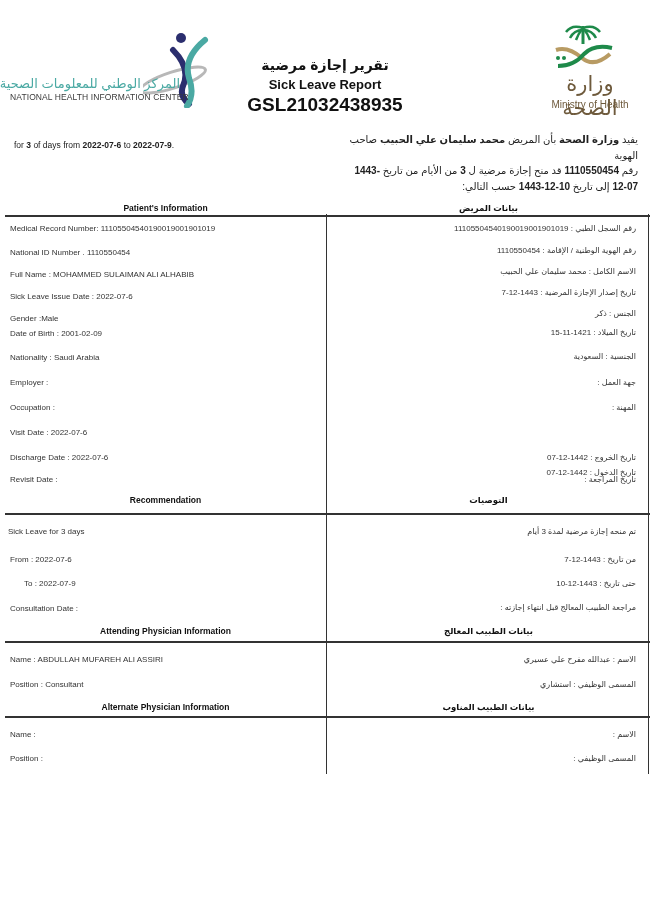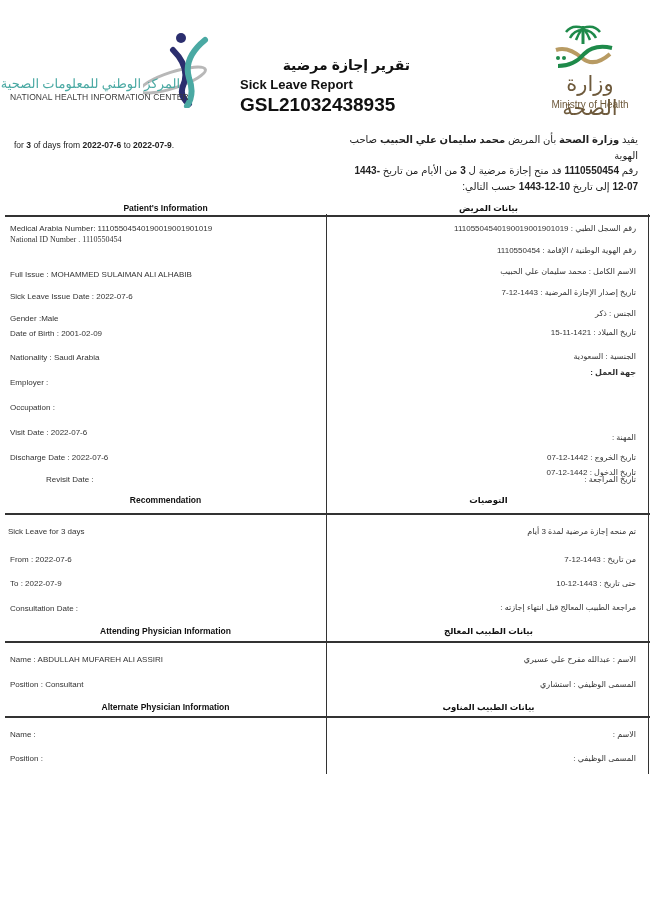--- a/index.html
+++ b/index.html
@@ -3,25 +3,25 @@
 <meta charset="utf-8">
 <style>
   * { box-sizing: border-box; margin: 0; padding: 0; }
   html, body { width: 650px; height: 920px; background: #ffffff; overflow: hidden; }
   body { font-family: "Liberation Sans", "DejaVu Sans", sans-serif; color: #222; position: relative; }
 
   .abs { position: absolute; }
 
   
   .nhic-logo { left: 8px; top: 28px; width: 200px; height: 80px; }
-  .nhic-ar { position: absolute; left: 0; top: 48px; width: 172px; font-size: 13px; color: #4aa9a3; direction: rtl; white-space: nowrap; font-family: Liberation Serif, serif; }
+  .nhic-ar { position: absolute; left: 0; top: 48px; width: 172px; font-size: 13px; color: #4aa9a3; direction: rtl; white-space: nowrap; }
   .nhic-en { position: absolute; left: 2px; top: 64px; font-size: 8.5px; color: #3a3a3a; letter-spacing: 0.1px; white-space: nowrap; }
   .nhic-mark { position: absolute; left: 135px; top: 0; width: 70px; height: 80px; }
 
-  .title-block { left: 240px; top: 55px; width: 170px; }
+  .title-block { left: 240px; top: 55px; width: 170px; text-align: center; }
   .title-ar { font-size: 14px; font-weight: bold; color: #111; direction: rtl; line-height: 20px; }
   .title-en { font-size: 13px; font-weight: bold; color: #111; line-height: 20px; }
   .title-id { font-size: 19px; font-weight: bold; color: #111; line-height: 20px; }
 
   .moh-logo { left: 540px; top: 22px; width: 110px; height: 90px; }
   .moh-mark { position: absolute; left: 8px; top: 0; width: 70px; height: 50px; }
   .moh-ar { position: absolute; left: 0; top: 50px; width: 100px; text-align: center; font-size: 21px; color: #6e5a3c; direction: rtl; }
   .moh-en { position: absolute; left: 0; top: 77px; width: 100px; text-align: center; font-size: 10px; color: #6e5a3c; }
 
   
@@ -85,56 +85,56 @@
 </div>
 
 <div class="vline" style="top:214px; height:560px;"></div>
 <div class="rborder" style="top:214px; height:560px;"></div>
 
 <div class="sec-title en" style="top:203px;">Patient's Information</div>
 <div class="sec-title ar" style="top:203px;">بيانات المريض</div>
 <div class="hline" style="top:215px;"></div>
 
 <div>
-  <div class="row-en" style="top:224px;">Medical Arabia Number: 11105504540190019001901019</div>
-  <div class="row-en" style="top:235px;font-family:Liberation Serif, serif;">National ID Number . 1110550454</div>
-  <div class="row-en" style="top:270px;">Full Issue : MOHAMMED SULAIMAN ALI ALHABIB</div>
+  <div class="row-en" style="top:224px;">Medical Record Number: 11105504540190019001901019</div>
+  <div class="row-en" style="top:248px;">National ID Number . 1110550454</div>
+  <div class="row-en" style="top:270px;">Full Name : MOHAMMED SULAIMAN ALI ALHABIB</div>
   <div class="row-en" style="top:292px;">Sick Leave Issue Date : 2022-07-6</div>
   <div class="row-en" style="top:314px;">Gender :Male</div>
   <div class="row-en" style="top:329px;">Date of Birth : 2001-02-09</div>
   <div class="row-en" style="top:353px;">Nationality : Saudi Arabia</div>
   <div class="row-en" style="top:378px;">Employer :</div>
   <div class="row-en" style="top:403px;">Occupation :</div>
   <div class="row-en" style="top:428px;">Visit Date : 2022-07-6</div>
   <div class="row-en" style="top:453px;">Discharge Date : 2022-07-6</div>
-  <div class="row-en" style="top:475px;margin-left:36px;">Revisit Date :</div>
+  <div class="row-en" style="top:475px;">Revisit Date :</div>
 </div>
 
 <div>
   <div class="row-ar" style="top:224px;">رقم السجل الطبي : 11105504540190019001901019</div>
   <div class="row-ar" style="top:246px;">رقم الهوية الوطنية / الإقامة : 1110550454</div>
   <div class="row-ar" style="top:267px;">الاسم الكامل : محمد سليمان علي الحبيب</div>
   <div class="row-ar" style="top:288px;">تاريخ إصدار الإجازة المرضية : 1443-12-7</div>
   <div class="row-ar" style="top:309px;">الجنس : ذكر</div>
   <div class="row-ar" style="top:328px;">تاريخ الميلاد : 1421-11-15</div>
   <div class="row-ar" style="top:352px;">الجنسية : السعودية</div>
-  <div class="row-ar" style="top:368px;font-weight:bold;">جهة العمل :</div>
-  <div class="row-ar" style="top:403px;margin-top:30px;">المهنة :</div>
+  <div class="row-ar" style="top:378px;">جهة العمل :</div>
+  <div class="row-ar" style="top:403px;">المهنة :</div>
   <div class="row-ar" style="top:428px;margin-top:40px;">تاريخ الدخول : 1442-12-07</div>
   <div class="row-ar" style="top:453px;">تاريخ الخروج : 1442-12-07</div>
   <div class="row-ar" style="top:475px;">تاريخ المراجعة :</div>
 </div>
 
 <div class="sec-title en" style="top:495px;">Recommendation</div>
 <div class="sec-title ar" style="top:495px;">التوصيات</div>
 <div class="hline" style="top:513px;"></div>
 
 <div class="row-en" style="top:527px; left:8px;">Sick Leave for 3 days</div>
 <div class="row-en" style="top:555px;">From : 2022-07-6</div>
-<div class="row-en" style="top:579px;">To : 2022-07-9</div>
+<div class="row-en" style="top:579px;margin-left:14px;">To : 2022-07-9</div>
 <div class="row-en" style="top:604px;">Consultation Date :</div>
 
 <div class="row-ar" style="top:527px;">تم منحه إجازة مرضية لمدة 3 أيام</div>
 <div class="row-ar" style="top:555px;">من تاريخ : 1443-12-7</div>
 <div class="row-ar" style="top:579px;">حتى تاريخ : 1443-12-10</div>
 <div class="row-ar" style="top:603px;">مراجعة الطبيب المعالج قبل انتهاء إجازته :</div>
 
 <div class="sec-title en" style="top:626px;">Attending Physician Information</div>
 <div class="sec-title ar" style="top:626px;">بيانات الطبيب المعالج</div>
 <div class="hline" style="top:641px;"></div>

